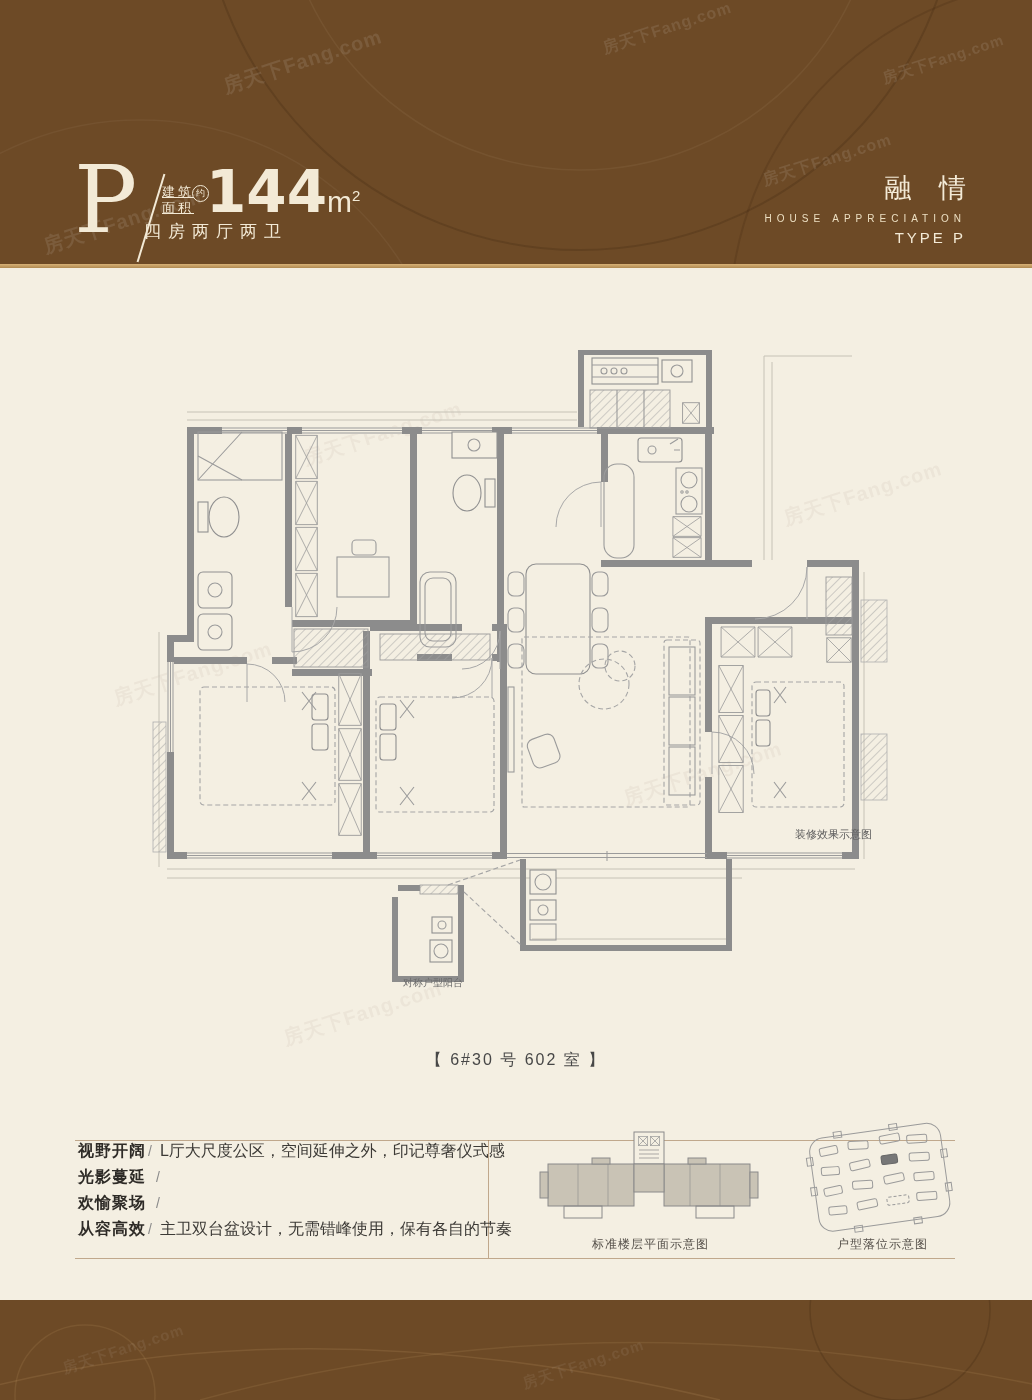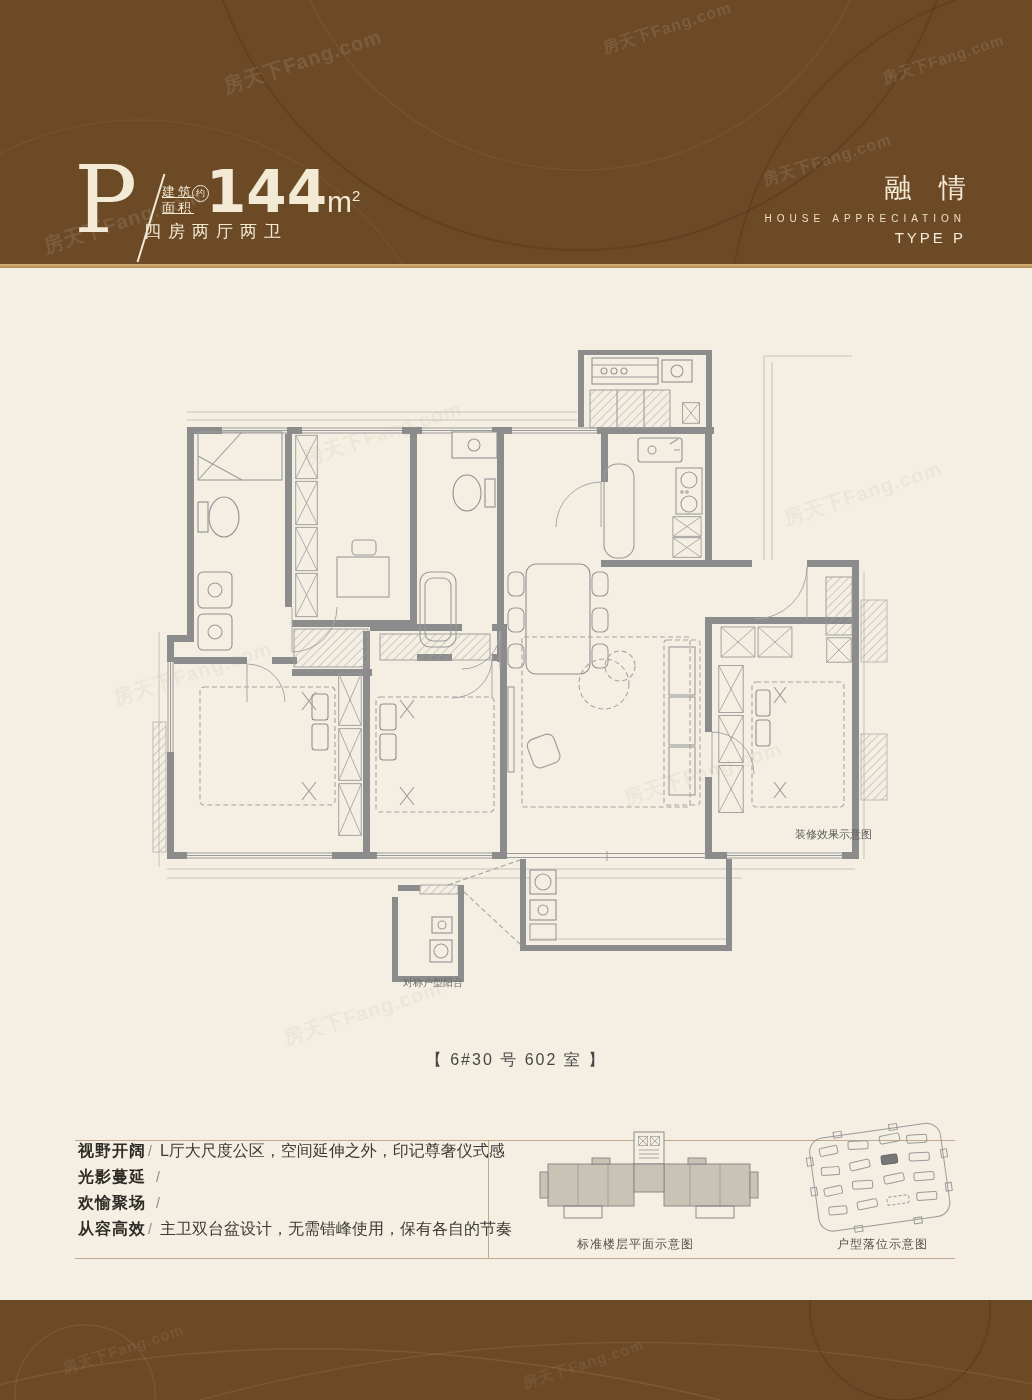--- a/index.html
+++ b/index.html
@@ -400,21 +400,21 @@
       <rect x="96" y="34" width="30" height="28" fill="#c9c3b5"></rect>
       <rect x="2" y="42" width="8" height="26" fill="#c9c3b5"></rect>
       <rect x="212" y="42" width="8" height="26" fill="#c9c3b5"></rect>
       <rect x="54" y="28" width="18" height="6" fill="#c9c3b5"></rect>
       <rect x="150" y="28" width="18" height="6" fill="#c9c3b5"></rect>
       <rect x="26" y="76" width="38" height="12" fill="none"></rect>
       <rect x="158" y="76" width="38" height="12" fill="none"></rect>
       <path d="M40,34 V76 M70,34 V76 M152,34 V76 M182,34 V76" fill="none" stroke-width="0.6"></path>
     </g>
   </svg>
-  <div class="diagram-caption" style="left:523px;top:1236px;width:225px;">标准楼层平面示意图</div>
+  <div class="diagram-caption" style="left:538px;top:1236px;width:225px;">标准楼层平面示意图</div>
 
   <svg class="abs" style="left:800px;top:1122px;" width="165" height="114" viewBox="0 0 165 114">
     <g transform="rotate(-8 82 57)" stroke="#9a9a9a" fill="none" stroke-width="1">
       <rect x="14" y="8" width="132" height="94" rx="14"></rect>
       <rect x="10" y="26" width="6" height="8"></rect>
         <rect x="10" y="56" width="6" height="8"></rect>
       <rect x="144" y="36" width="6" height="8"></rect>
         <rect x="144" y="70" width="6" height="8"></rect>
       <rect x="40" y="4" width="8" height="6"></rect>
         <rect x="96" y="4" width="8" height="6"></rect>

